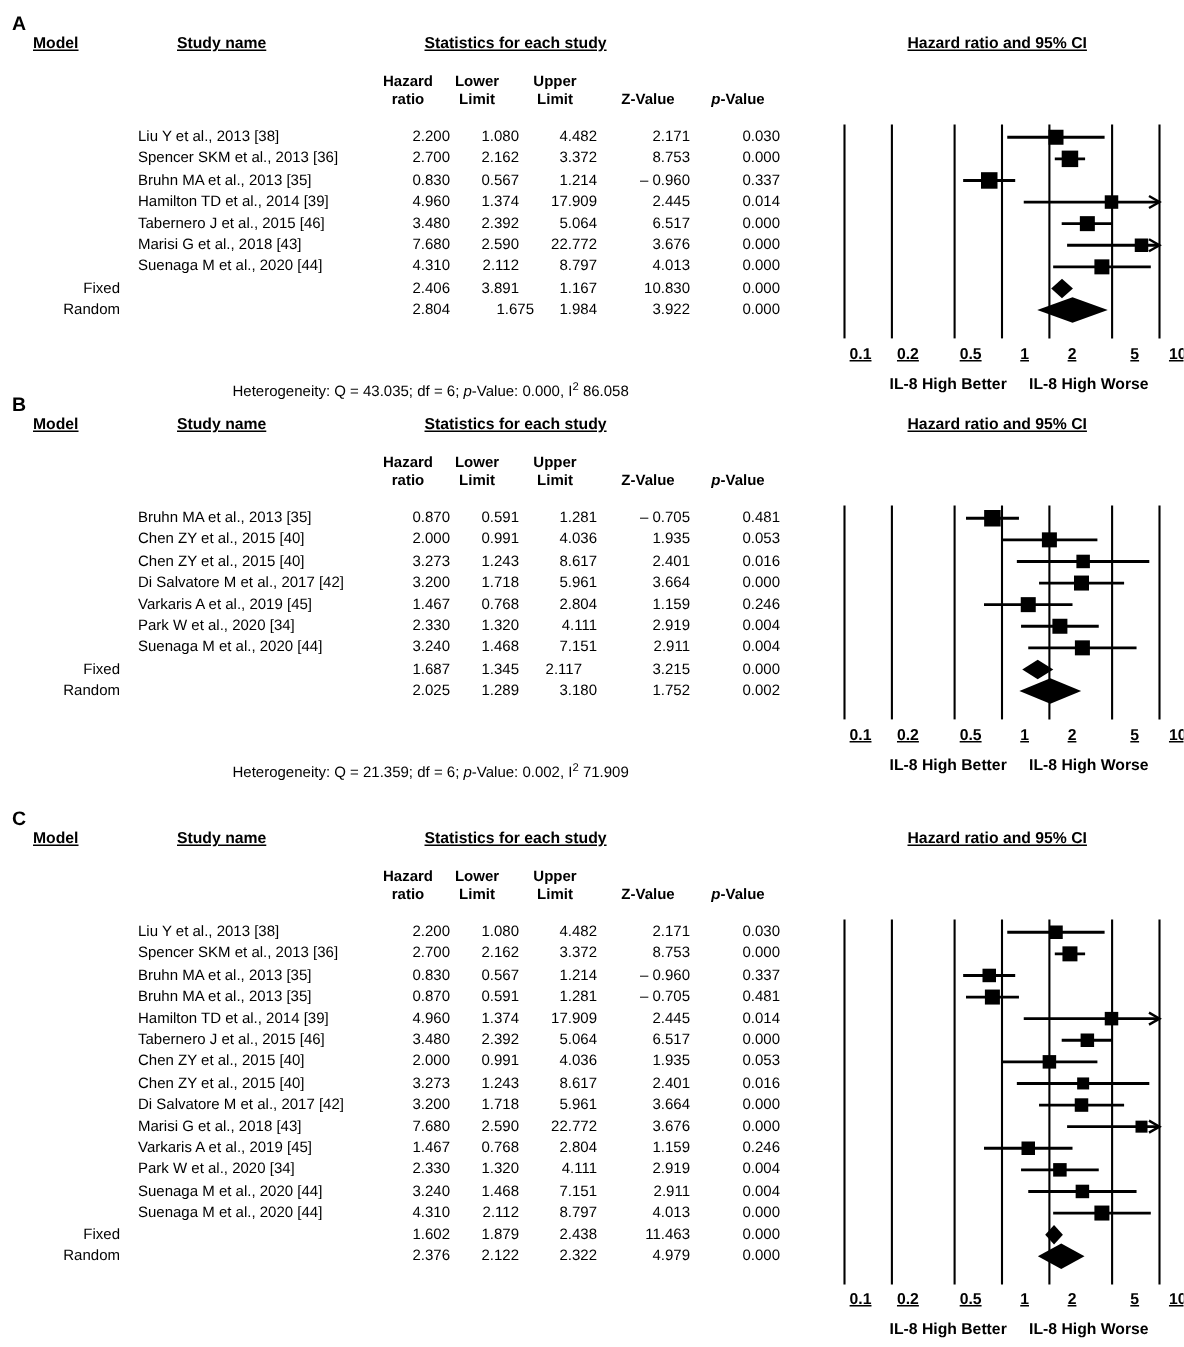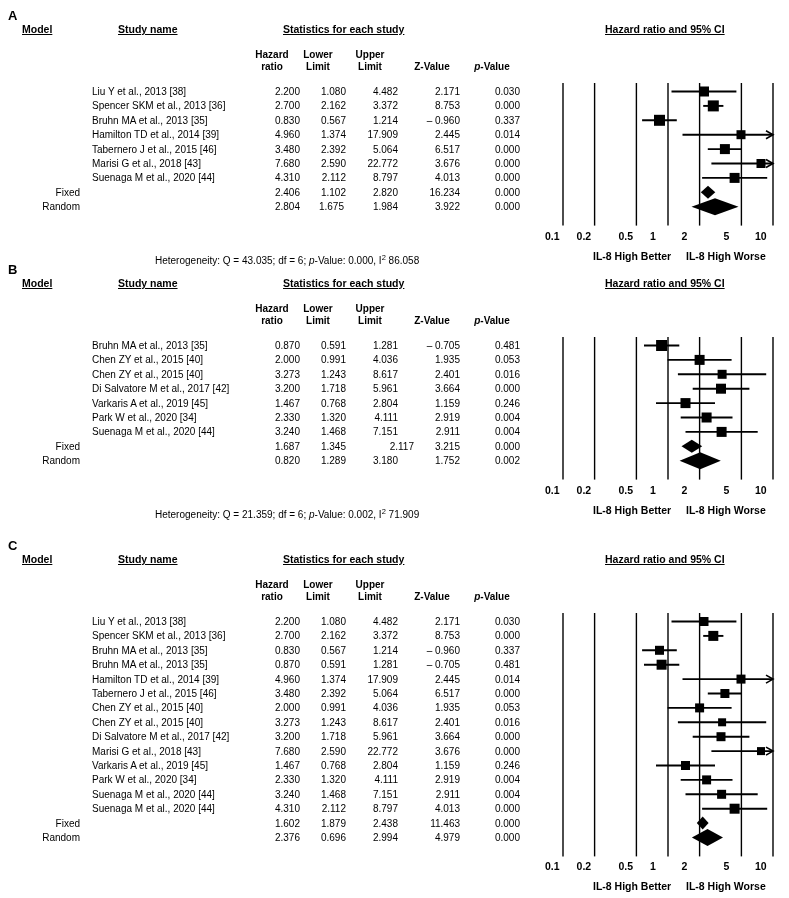--- a/index.html
+++ b/index.html
@@ -52,21 +52,22 @@
     white-space: nowrap;
   }
   .hetero i { font-style: italic; }
   .hetero sup { font-size: 7.5px; vertical-align: super; }
 
   .plot { position: absolute; }
   .axis-lbl {
     position: absolute;
     font-size: 10.5px;
     font-weight: bold;
-    text-align: left;
+    text-align: right;
+    text-decoration: underline;
   }
   .foot-lbl {
     position: absolute;
     font-size: 10.5px;
     font-weight: bold;
     white-space: nowrap;
   }
   svg { display: block; overflow: visible; }
   .italic { font-style: italic; }
 </style>
@@ -122,27 +123,27 @@
       <div class="cell num" style="left:400px;top:158px;width:60px">3.676</div>
       <div class="cell num" style="left:460px;top:158px;width:60px">0.000</div>
       <div class="cell studyname" style="left:92px;top:172.4px">Suenaga M et al., 2020 [44]</div>
       <div class="cell num" style="left:240px;top:172.4px;width:60px">4.310</div>
       <div class="cell num" style="left:286px;top:172.4px;width:60px">2.112</div>
       <div class="cell num" style="left:338px;top:172.4px;width:60px">8.797</div>
       <div class="cell num" style="left:400px;top:172.4px;width:60px">4.013</div>
       <div class="cell num" style="left:460px;top:172.4px;width:60px">0.000</div>
       <div class="cell modelname" style="left:20px;top:186.8px;width:60px">Fixed</div>
       <div class="cell num" style="left:240px;top:186.8px;width:60px">2.406</div>
-      <div class="cell num" style="left:286px;top:186.8px;width:60px">1.102</div>
-      <div class="cell num" style="left:338px;top:186.8px;width:60px">2.820</div>
-      <div class="cell num" style="left:400px;top:186.8px;width:60px">16.234</div>
+      <div class="cell num" style="left:286px;top:186.8px;width:60px">3.891</div>
+      <div class="cell num" style="left:338px;top:186.8px;width:60px">1.167</div>
+      <div class="cell num" style="left:400px;top:186.8px;width:60px">10.830</div>
       <div class="cell num" style="left:460px;top:186.8px;width:60px">0.000</div>
       <div class="cell modelname" style="left:20px;top:201.20000000000002px;width:60px">Random</div>
       <div class="cell num" style="left:240px;top:201.20000000000002px;width:60px">2.804</div>
-      <div class="cell num" style="left:284px;top:201.20000000000002px;width:60px">1.675</div>
+      <div class="cell num" style="left:296px;top:201.20000000000002px;width:60px">1.675</div>
       <div class="cell num" style="left:338px;top:201.20000000000002px;width:60px">1.984</div>
       <div class="cell num" style="left:400px;top:201.20000000000002px;width:60px">3.922</div>
       <div class="cell num" style="left:460px;top:201.20000000000002px;width:60px">0.000</div>
       <div class="hetero" style="left:155px;top:252.60000000000002px">Heterogeneity: Q = 43.035; df = 6; <i>p</i>-Value: 0.000, I<sup>2</sup> 86.058</div>
       <svg class="plot" style="left:0px;top:83px" width="789" height="146.60000000000002">
         <line x1="563.0" y1="0" x2="563.0" y2="142.60000000000002" stroke="#000" stroke-width="1.4"></line>
         <line x1="594.6" y1="0" x2="594.6" y2="142.60000000000002" stroke="#000" stroke-width="1.4"></line>
         <line x1="636.4" y1="0" x2="636.4" y2="142.60000000000002" stroke="#000" stroke-width="1.4"></line>
         <line x1="668.0" y1="0" x2="668.0" y2="142.60000000000002" stroke="#000" stroke-width="1.4"></line>
         <line x1="699.6" y1="0" x2="699.6" y2="142.60000000000002" stroke="#000" stroke-width="1.4"></line>
@@ -240,25 +241,25 @@
       <div class="cell num" style="left:460px;top:412px;width:60px">0.004</div>
       <div class="cell studyname" style="left:92px;top:426.4px">Suenaga M et al., 2020 [44]</div>
       <div class="cell num" style="left:240px;top:426.4px;width:60px">3.240</div>
       <div class="cell num" style="left:286px;top:426.4px;width:60px">1.468</div>
       <div class="cell num" style="left:338px;top:426.4px;width:60px">7.151</div>
       <div class="cell num" style="left:400px;top:426.4px;width:60px">2.911</div>
       <div class="cell num" style="left:460px;top:426.4px;width:60px">0.004</div>
       <div class="cell modelname" style="left:20px;top:440.8px;width:60px">Fixed</div>
       <div class="cell num" style="left:240px;top:440.8px;width:60px">1.687</div>
       <div class="cell num" style="left:286px;top:440.8px;width:60px">1.345</div>
-      <div class="cell num" style="left:354px;top:440.8px;width:60px">2.117</div>
+      <div class="cell num" style="left:328px;top:440.8px;width:60px">2.117</div>
       <div class="cell num" style="left:400px;top:440.8px;width:60px">3.215</div>
       <div class="cell num" style="left:460px;top:440.8px;width:60px">0.000</div>
       <div class="cell modelname" style="left:20px;top:455.2px;width:60px">Random</div>
-      <div class="cell num" style="left:240px;top:455.2px;width:60px">0.820</div>
+      <div class="cell num" style="left:240px;top:455.2px;width:60px">2.025</div>
       <div class="cell num" style="left:286px;top:455.2px;width:60px">1.289</div>
       <div class="cell num" style="left:338px;top:455.2px;width:60px">3.180</div>
       <div class="cell num" style="left:400px;top:455.2px;width:60px">1.752</div>
       <div class="cell num" style="left:460px;top:455.2px;width:60px">0.002</div>
       <div class="hetero" style="left:155px;top:506.6px">Heterogeneity: Q = 21.359; df = 6; <i>p</i>-Value: 0.002, I<sup>2</sup> 71.909</div>
       <svg class="plot" style="left:0px;top:337px" width="789" height="146.60000000000002">
         <line x1="563.0" y1="0" x2="563.0" y2="142.60000000000002" stroke="#000" stroke-width="1.4"></line>
         <line x1="594.6" y1="0" x2="594.6" y2="142.60000000000002" stroke="#000" stroke-width="1.4"></line>
         <line x1="636.4" y1="0" x2="636.4" y2="142.60000000000002" stroke="#000" stroke-width="1.4"></line>
         <line x1="668.0" y1="0" x2="668.0" y2="142.60000000000002" stroke="#000" stroke-width="1.4"></line>
@@ -402,22 +403,22 @@
       <div class="cell num" style="left:400px;top:803.2px;width:60px">4.013</div>
       <div class="cell num" style="left:460px;top:803.2px;width:60px">0.000</div>
       <div class="cell modelname" style="left:20px;top:817.6px;width:60px">Fixed</div>
       <div class="cell num" style="left:240px;top:817.6px;width:60px">1.602</div>
       <div class="cell num" style="left:286px;top:817.6px;width:60px">1.879</div>
       <div class="cell num" style="left:338px;top:817.6px;width:60px">2.438</div>
       <div class="cell num" style="left:400px;top:817.6px;width:60px">11.463</div>
       <div class="cell num" style="left:460px;top:817.6px;width:60px">0.000</div>
       <div class="cell modelname" style="left:20px;top:832px;width:60px">Random</div>
       <div class="cell num" style="left:240px;top:832px;width:60px">2.376</div>
-      <div class="cell num" style="left:286px;top:832px;width:60px">0.696</div>
-      <div class="cell num" style="left:338px;top:832px;width:60px">2.994</div>
+      <div class="cell num" style="left:286px;top:832px;width:60px">2.122</div>
+      <div class="cell num" style="left:338px;top:832px;width:60px">2.322</div>
       <div class="cell num" style="left:400px;top:832px;width:60px">4.979</div>
       <div class="cell num" style="left:460px;top:832px;width:60px">0.000</div>
       <div class="hetero" style="left:155px;top:930px">Heterogeneity: Q = 80.699; df = 13; <i>p</i>-Value: 0.000, I<sup>2</sup> 81.612</div>
       <svg class="plot" style="left:0px;top:613px" width="789" height="247.39999999999998">
         <line x1="563.0" y1="0" x2="563.0" y2="243.39999999999998" stroke="#000" stroke-width="1.4"></line>
         <line x1="594.6" y1="0" x2="594.6" y2="243.39999999999998" stroke="#000" stroke-width="1.4"></line>
         <line x1="636.4" y1="0" x2="636.4" y2="243.39999999999998" stroke="#000" stroke-width="1.4"></line>
         <line x1="668.0" y1="0" x2="668.0" y2="243.39999999999998" stroke="#000" stroke-width="1.4"></line>
         <line x1="699.6" y1="0" x2="699.6" y2="243.39999999999998" stroke="#000" stroke-width="1.4"></line>
         <line x1="741.4" y1="0" x2="741.4" y2="243.39999999999998" stroke="#000" stroke-width="1.4"></line>

